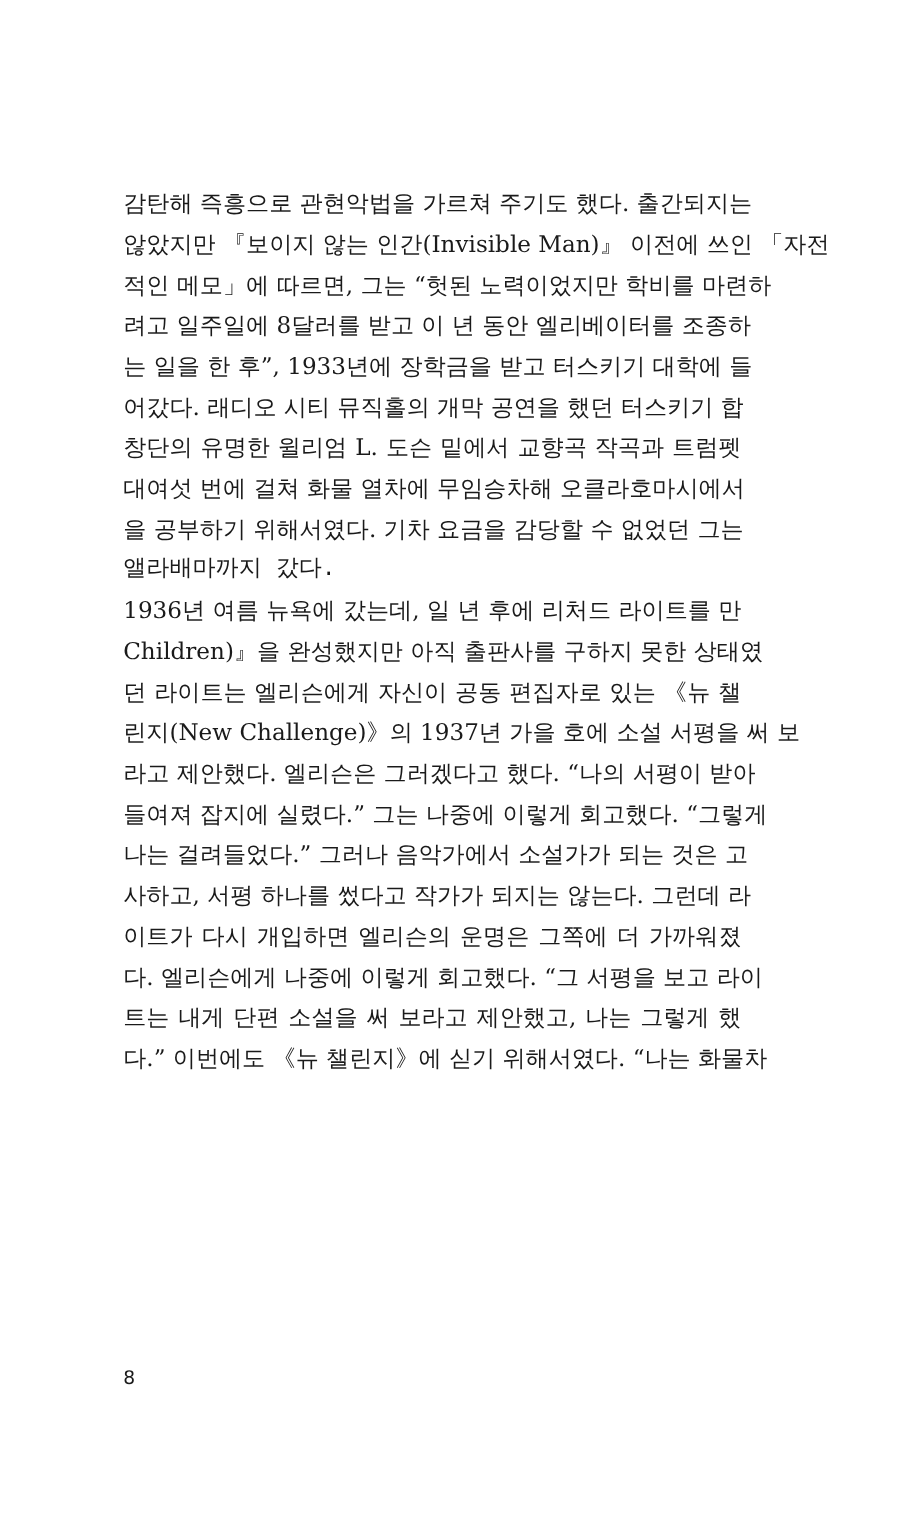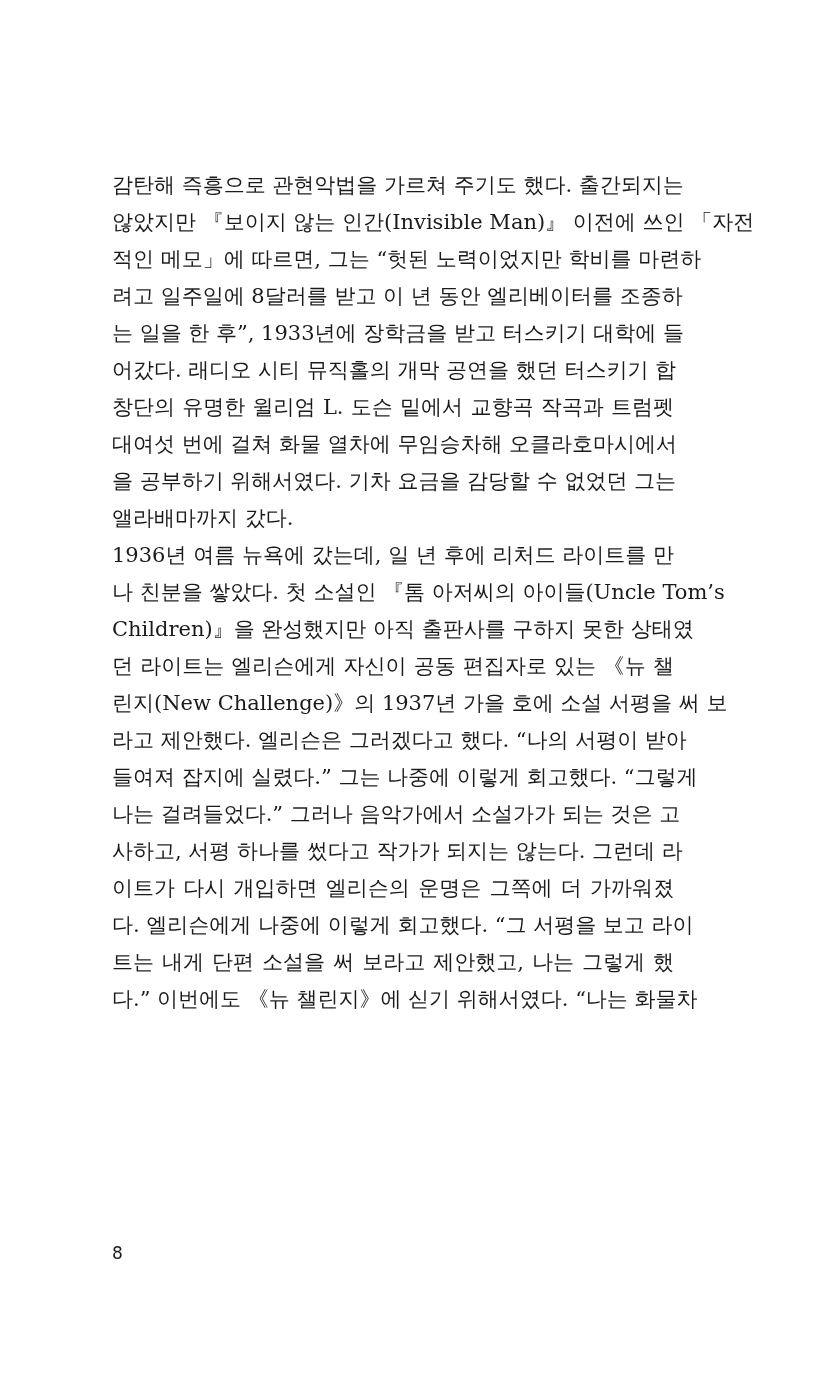--- a/index.html
+++ b/index.html
@@ -6,21 +6,21 @@
   body { width:821px; height:1400px; position:relative; overflow:hidden; }
   .page { position:absolute; left:0; top:0; width:821px; height:1132px; background:#ffffff; }
   .body-text { position:absolute; left:112px; top:167px; width:562px; }
   .line {
     height:37px; line-height:37px;
     font-family:"DejaVu Serif", "Liberation Serif", serif;
     font-size:21px; color:#1a1a1a;
     white-space:nowrap; text-align:justify; text-align-last:justify;
     overflow:visible;
   }
-  .line.last { text-align-last:left; }
+  .line.last { text-align-last:left;font-family:Liberation Mono, monospace; }
   .line.indent { padding-left:22px; }
   .page-number {
     position:absolute; left:112px; top:1243px;
     font-family:"DejaVu Sans", "Liberation Sans", sans-serif;
     font-size:17px; color:#1a1a1a;
   }
 </style>
 </head>
 <body>
 
@@ -30,21 +30,20 @@
     <div class="line">않았지만 『보이지 않는 인간(Invisible Man)』 이전에 쓰인 「자전</div>
     <div class="line">적인 메모」에 따르면, 그는 “헛된 노력이었지만 학비를 마련하</div>
     <div class="line">려고 일주일에 8달러를 받고 이 년 동안 엘리베이터를 조종하</div>
     <div class="line">는 일을 한 후”, 1933년에 장학금을 받고 터스키기 대학에 들</div>
     <div class="line">어갔다. 래디오 시티 뮤직홀의 개막 공연을 했던 터스키기 합</div>
     <div class="line">창단의 유명한 윌리엄 L. 도슨 밑에서 교향곡 작곡과 트럼펫</div>
     <div class="line">대여섯 번에 걸쳐 화물 열차에 무임승차해 오클라호마시에서</div>
     <div class="line">을 공부하기 위해서였다. 기차 요금을 감당할 수 없었던 그는</div>
     <div class="line last">앨라배마까지 갔다.</div>
     <div class="line">1936년 여름 뉴욕에 갔는데, 일 년 후에 리처드 라이트를 만</div>
-    <div class="line">나 친분을 쌓았다. 첫 소설인 『톰 아저씨의 아이들(Uncle Tom’s</div>
     <div class="line">Children)』을 완성했지만 아직 출판사를 구하지 못한 상태였</div>
     <div class="line">던 라이트는 엘리슨에게 자신이 공동 편집자로 있는 《뉴 챌</div>
     <div class="line">린지(New Challenge)》의 1937년 가을 호에 소설 서평을 써 보</div>
     <div class="line">라고 제안했다. 엘리슨은 그러겠다고 했다. “나의 서평이 받아</div>
     <div class="line">들여져 잡지에 실렸다.” 그는 나중에 이렇게 회고했다. “그렇게</div>
     <div class="line">나는 걸려들었다.” 그러나 음악가에서 소설가가 되는 것은 고</div>
     <div class="line">사하고, 서평 하나를 썼다고 작가가 되지는 않는다. 그런데 라</div>
     <div class="line">이트가 다시 개입하면 엘리슨의 운명은 그쪽에 더 가까워졌</div>
     <div class="line">다. 엘리슨에게 나중에 이렇게 회고했다. “그 서평을 보고 라이</div>
     <div class="line">트는 내게 단편 소설을 써 보라고 제안했고, 나는 그렇게 했</div>

